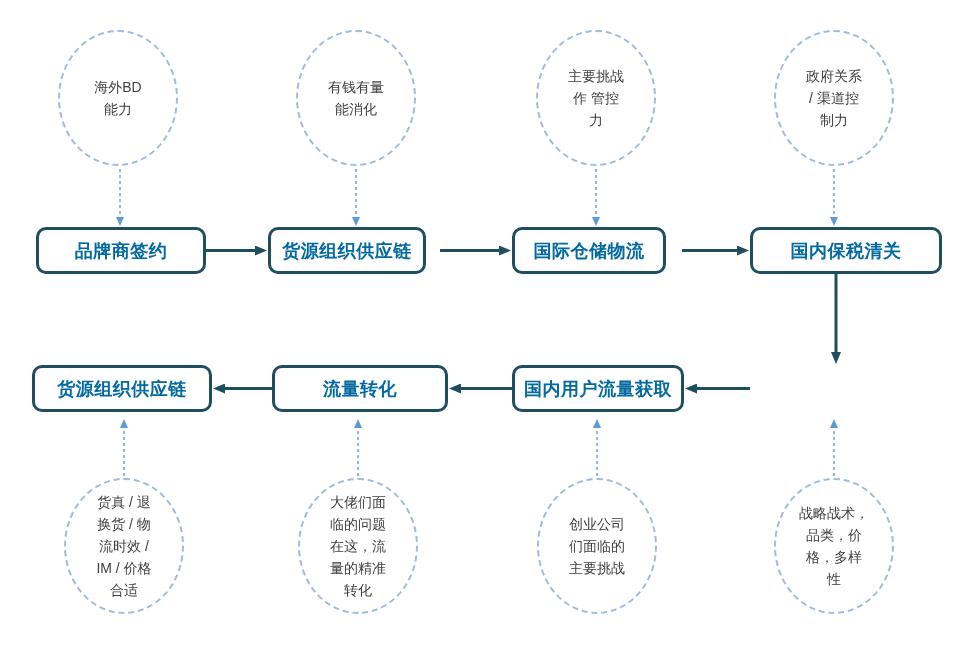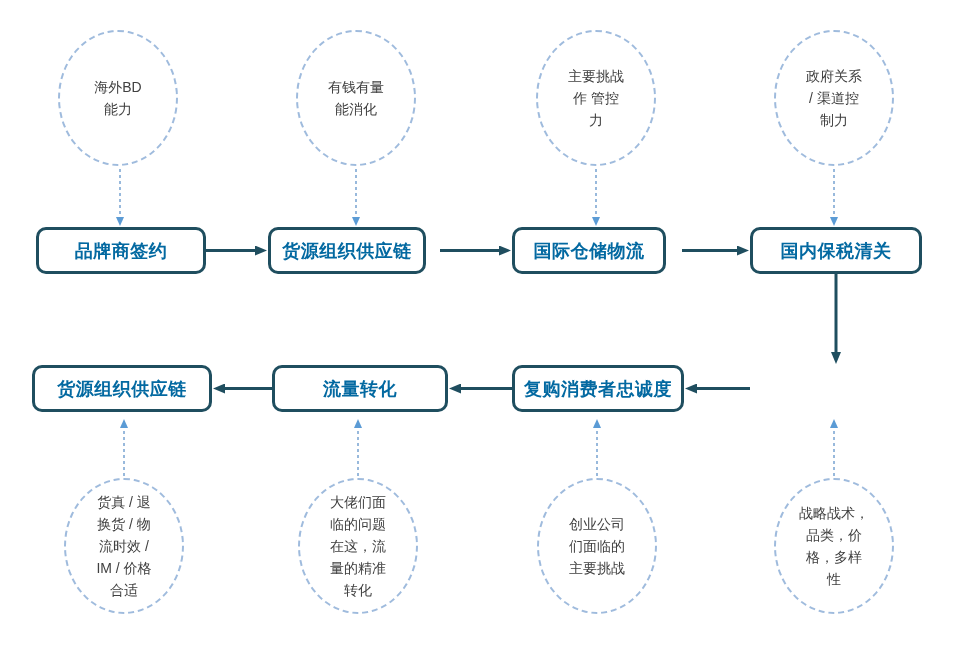--- a/index.html
+++ b/index.html
@@ -102,25 +102,25 @@
   <div class="circle" style="left:536px; top:30px;">主要挑战
 作 管控
 力</div>
   <div class="circle" style="left:774px; top:30px;">政府关系
 / 渠道控
 制力</div>
 
   <div class="node" style="left:36px; top:227px; width:170px;">品牌商签约</div>
   <div class="node" style="left:268px; top:227px; width:158px;">货源组织供应链</div>
   <div class="node" style="left:512px; top:227px; width:154px;">国际仓储物流</div>
-  <div class="node" style="left:750px; top:227px; width:172px;">国内保税清关</div>
+  <div class="node" style="left:750px; top:227px; width:192px;">国内保税清关</div>
 
   <div class="node" style="left:32px; top:365px; width:180px;">货源组织供应链</div>
   <div class="node" style="left:272px; top:365px; width:176px;">流量转化</div>
-  <div class="node" style="left:512px; top:365px; width:172px;">复购消费者忠诚度</div>
+  <div class="node" style="left:512px; top:365px; width:172px;">国内用户流量获取</div>
 
   <div class="circle" style="left:64px; top:478px;">货真 / 退
 换货 / 物
 流时效 /
 IM / 价格
 合适</div>
   <div class="circle" style="left:298px; top:478px;">大佬们面
 临的问题
 在这，流
 量的精准

